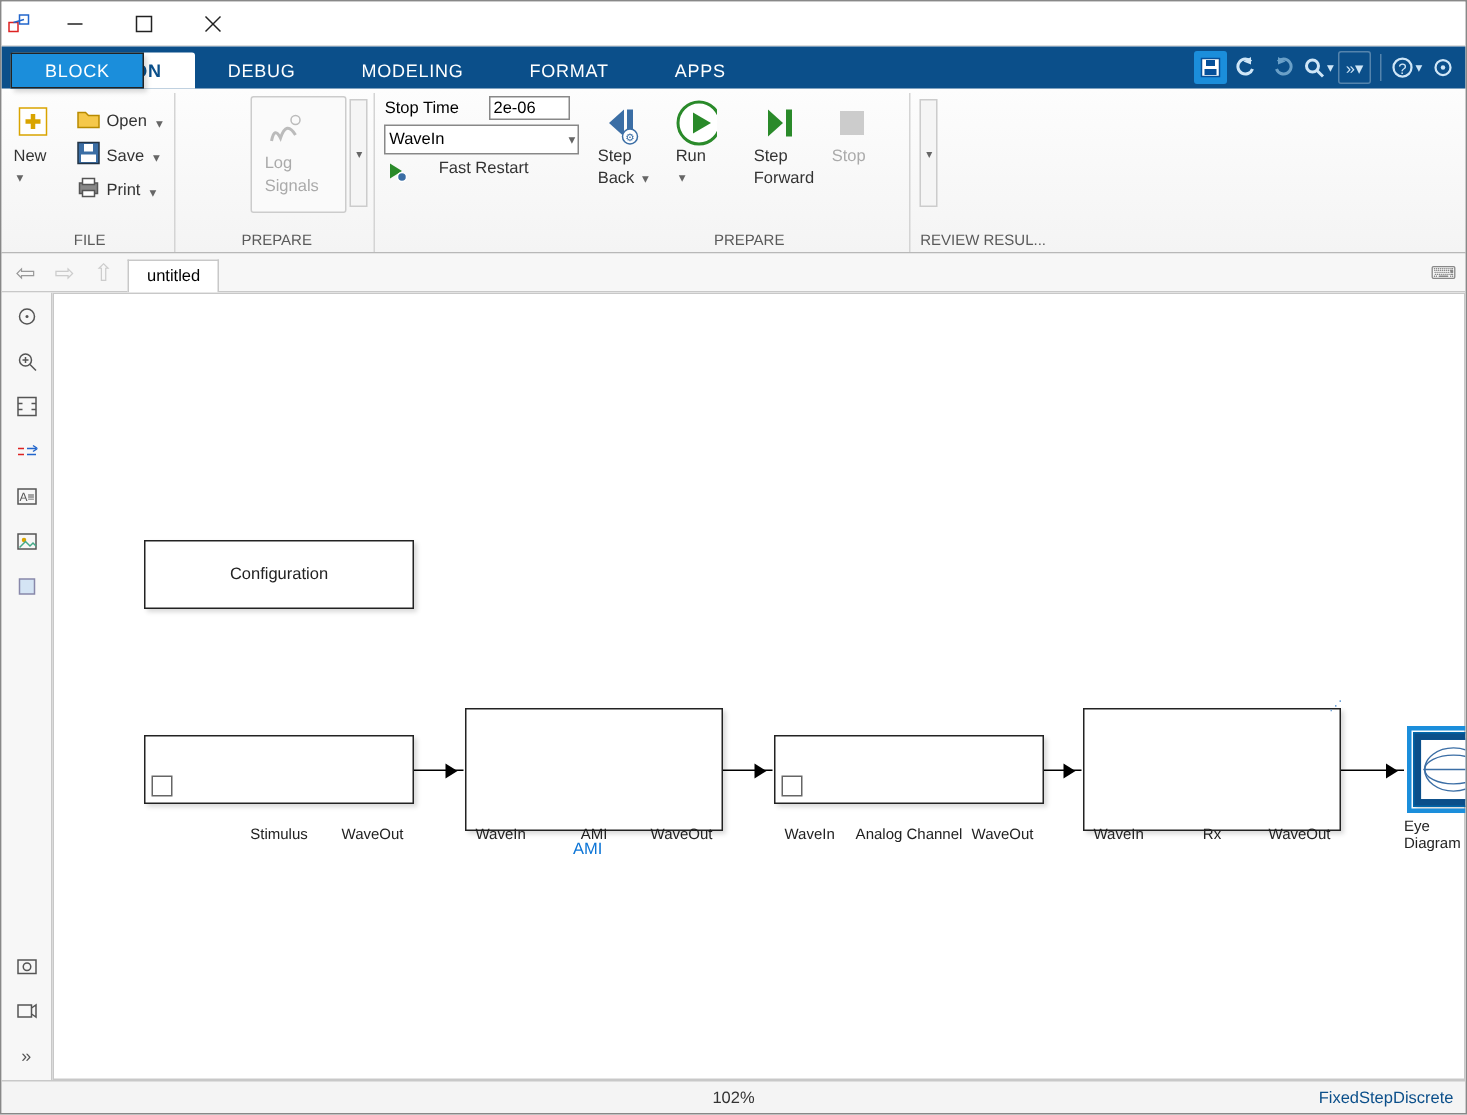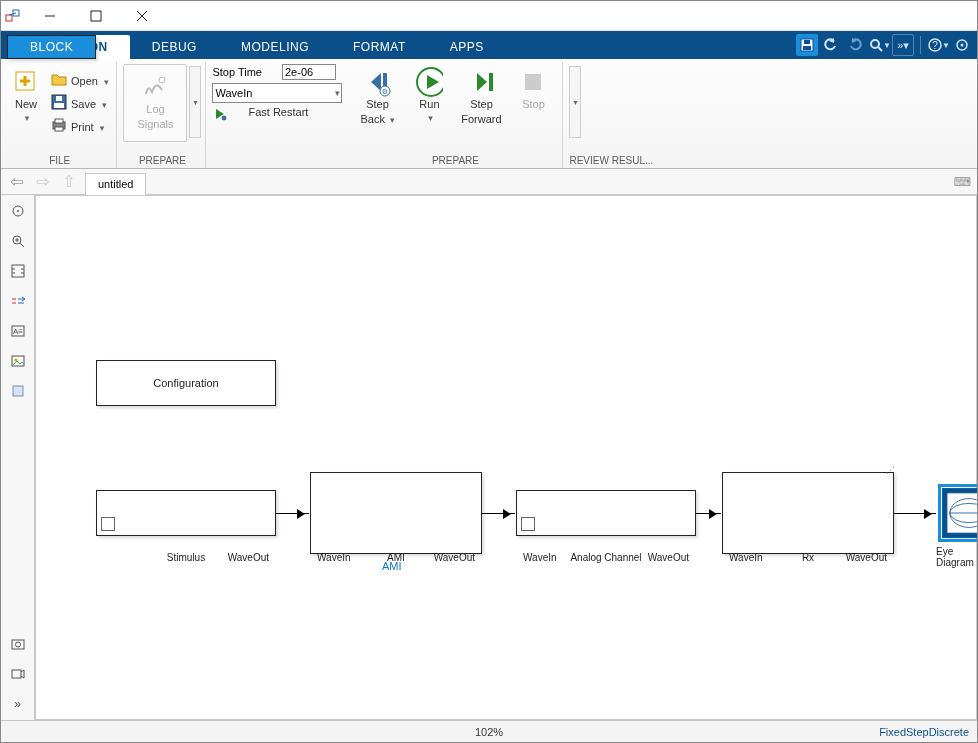--- a/index.html
+++ b/index.html
@@ -12,29 +12,29 @@
 .tab { height:24px; padding:0 22px; font-size:12px; color:#fff; display:flex; align-items:center; cursor:pointer; letter-spacing:0.5px;}
 .tab.active { background:#fff; color:#0b4f8a; border-radius:2px 2px 0 0; font-weight:600;}
 .tab.block { background:#1b8edb; color:#fff;}
 .qat { position:absolute; right:4px; top:0; height:28px; display:flex; align-items:center; gap:2px;}
 .qat .qbtn { width:22px; height:22px; display:flex; align-items:center; justify-content:center; color:#fff; font-size:12px; border-radius:2px;}
 .qat .qbtn.save { background:#1b8edb;}
 .ribbon { height:110px; background:linear-gradient(#fdfdfd,#f4f4f4); border-bottom:1px solid #b8b8b8; display:flex; padding:3px 2px 0 2px; gap:2px;}
 .group { border-right:1px solid #d4d4d4; display:flex; flex-direction:column; padding:2px 4px 0 4px; position:relative;}
 .group-label { font-size:10px; color:#5a5a5a; text-align:center; height:14px; line-height:14px;}
 .group-body { flex:1; display:flex; align-items:flex-start; gap:2px;}
-.bigbtn { width:50px; display:flex; flex-direction:column; align-items:center; justify-content:flex-start; padding:4px 2px; gap:2px; cursor:pointer;}
+.bigbtn { width:50px; display:flex; flex-direction:column; align-items:flex-start; justify-content:flex-start; padding:4px 2px; gap:2px; cursor:pointer;}
 .bigbtn .icn { width:28px; height:28px; display:flex; align-items:center; justify-content:center;}
 .bigbtn .lbl { font-size:11px; color:#333; text-align:center; line-height:13px;}
 .bigbtn.disabled .lbl { color:#aaa;}
 .smallbtn-col { display:flex; flex-direction:column; gap:1px; padding-top:2px;}
 .smallbtn { display:flex; align-items:flex-end; gap:4px; padding:1px 4px; font-size:11px; color:#333; height:22px; cursor:pointer;}
 .smallbtn .icn { width:16px; height:16px; display:flex; align-items:center;}
 .dd { font-size:9px; color:#666; margin-left:2px;}
-.prepare-pane { border:1px solid #ccc; border-radius:2px; padding:4px 6px; display:flex; gap:30px; height:78px; align-items:flex-start; background:#fafafa;}
+.prepare-pane { border:1px solid #ccc; border-radius:2px; padding:4px 6px; display:flex; gap:30px; height:78px; align-items:flex-start; background:#fafafa;margin-left:44px;}
 .sim-params { display:flex; flex-direction:column; gap:3px; width:130px;}
 .stop-row { display:flex; align-items:center; gap:20px; font-size:11px;}
 .stop-row input { width:54px; font-size:11px; padding:1px 2px; border:1px solid #888;}
 .mode-select { height:20px; font-size:11px; border:1px solid #888; padding:1px 2px; display:flex; align-items:center; justify-content:space-between; background:#fff;}
 .fast-restart { display:flex; align-items:flex-start; gap:20px; font-size:11px; color:#333;}
 .splitter { width:12px; border:1px solid #ccc; background:#f5f5f5; display:flex; align-items:center; justify-content:center; align-self:stretch; margin:2px 0 16px 0;}
 .splitter .tri { font-size:8px; color:#666;}
 .navbar { height:26px; background:#f7f7f7; border-bottom:1px solid #c8c8c8; display:flex; align-items:center; padding:0 6px; gap:6px;}
 .navbar .nbtn { width:20px; height:20px; display:flex; align-items:center; justify-content:center; color:#999;}
 .doc-tab { background:#fff; border:1px solid #c8c8c8; border-bottom:none; padding:2px 12px; font-size:11px; height:22px; display:flex; align-items:center; margin-top:4px;}

